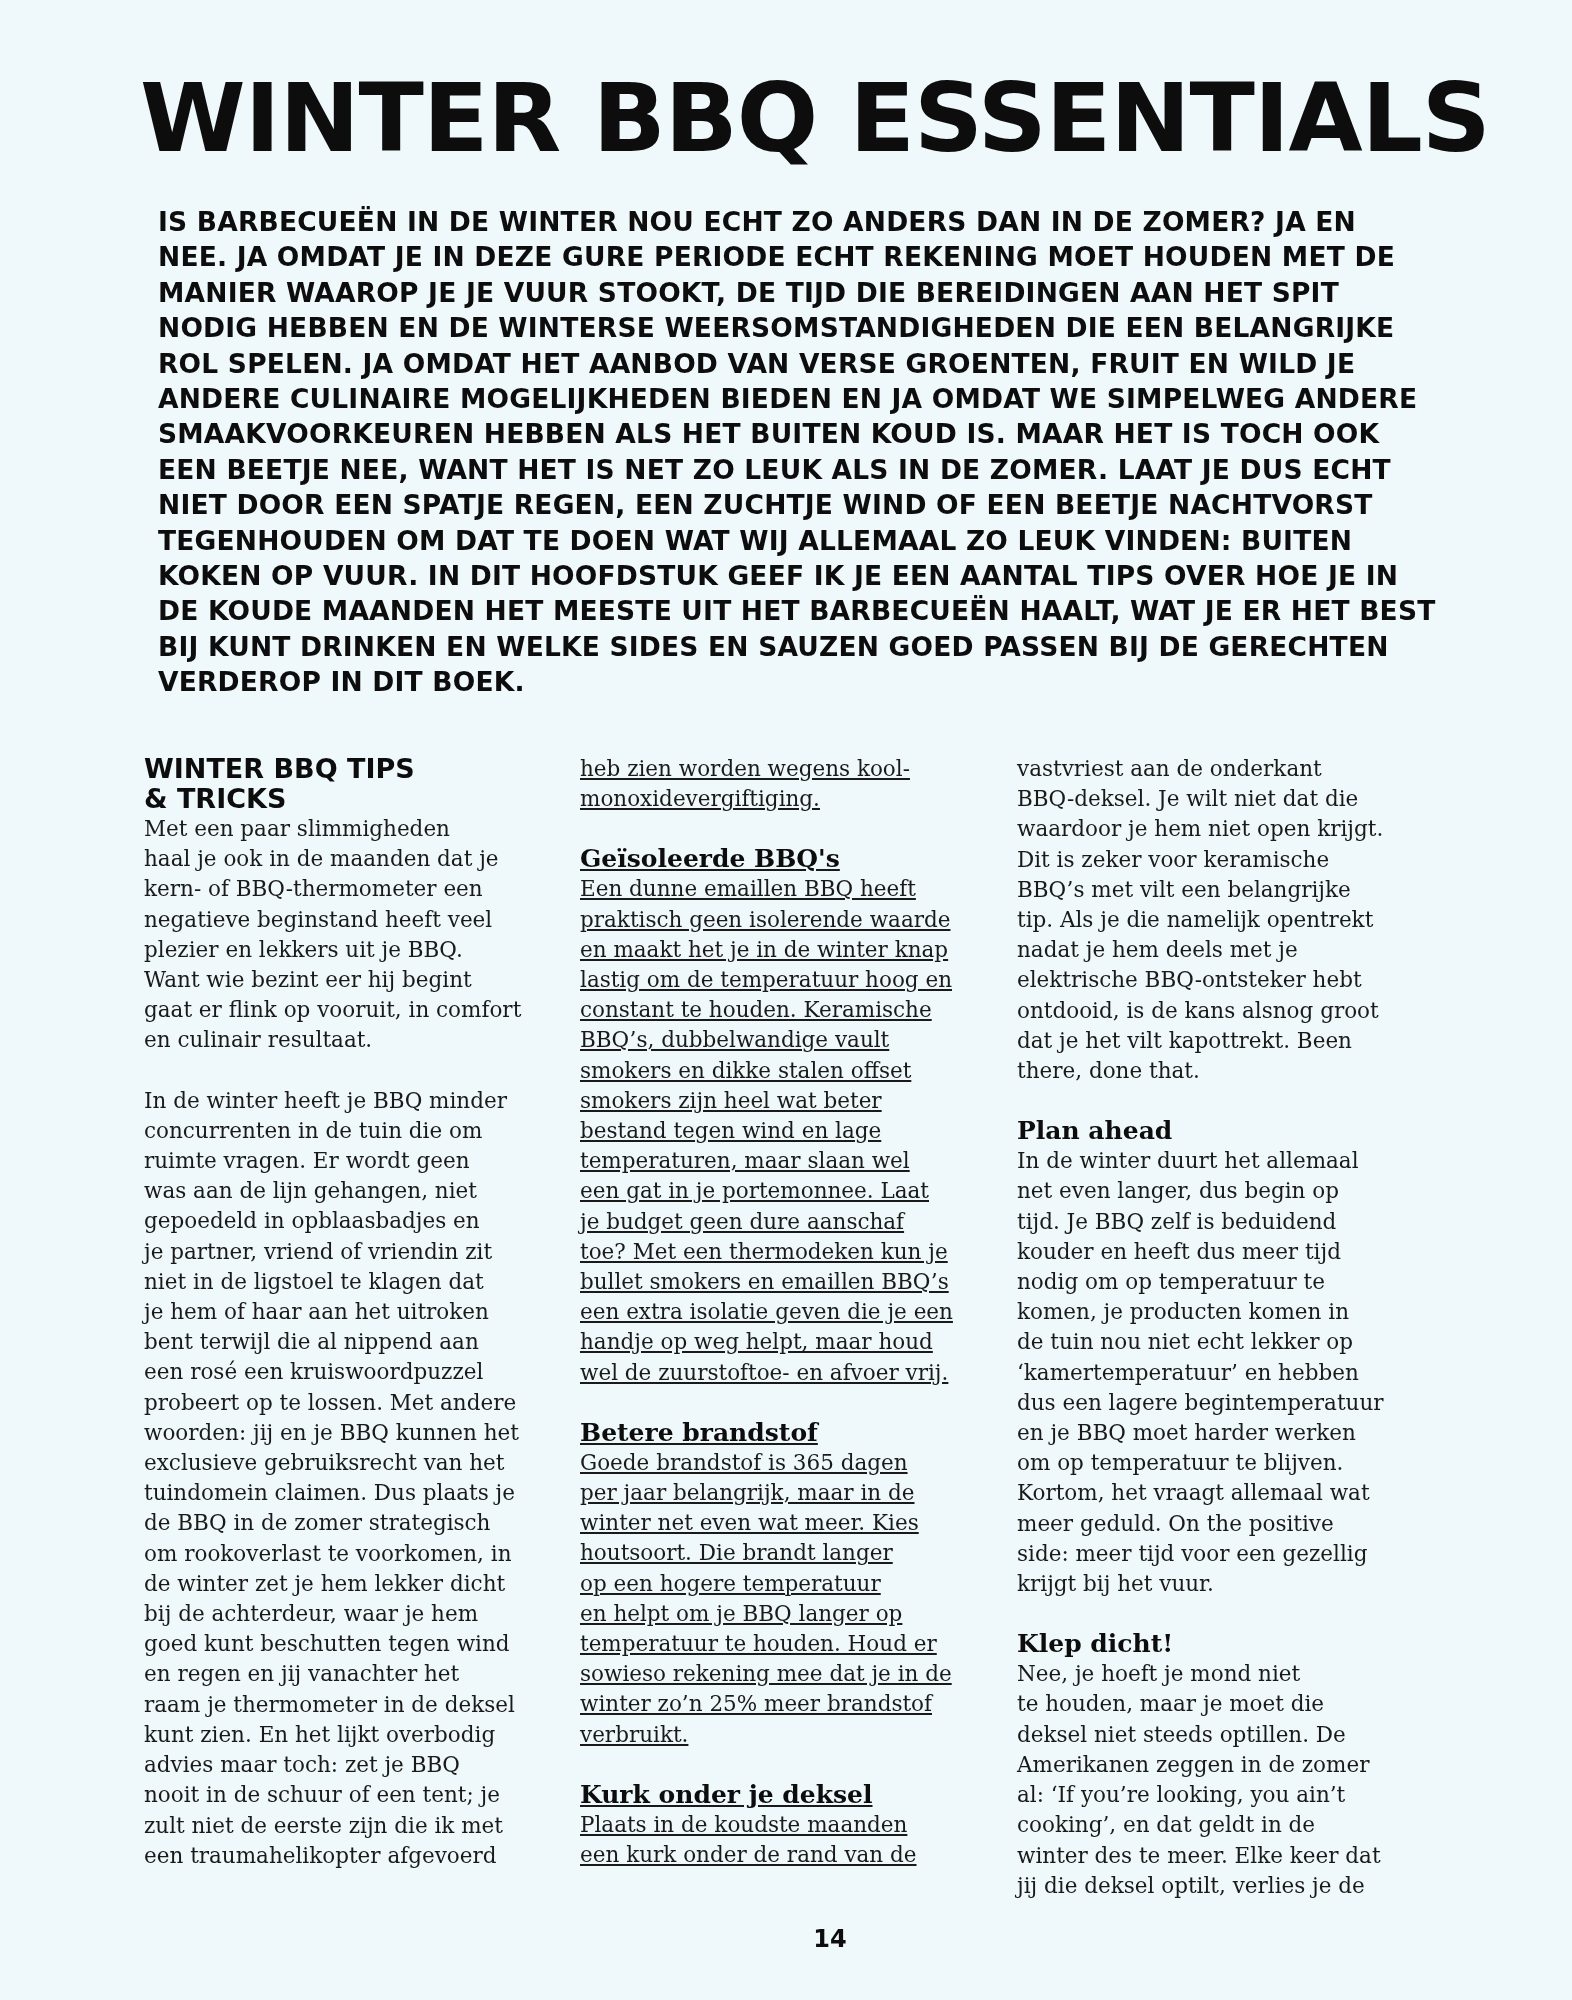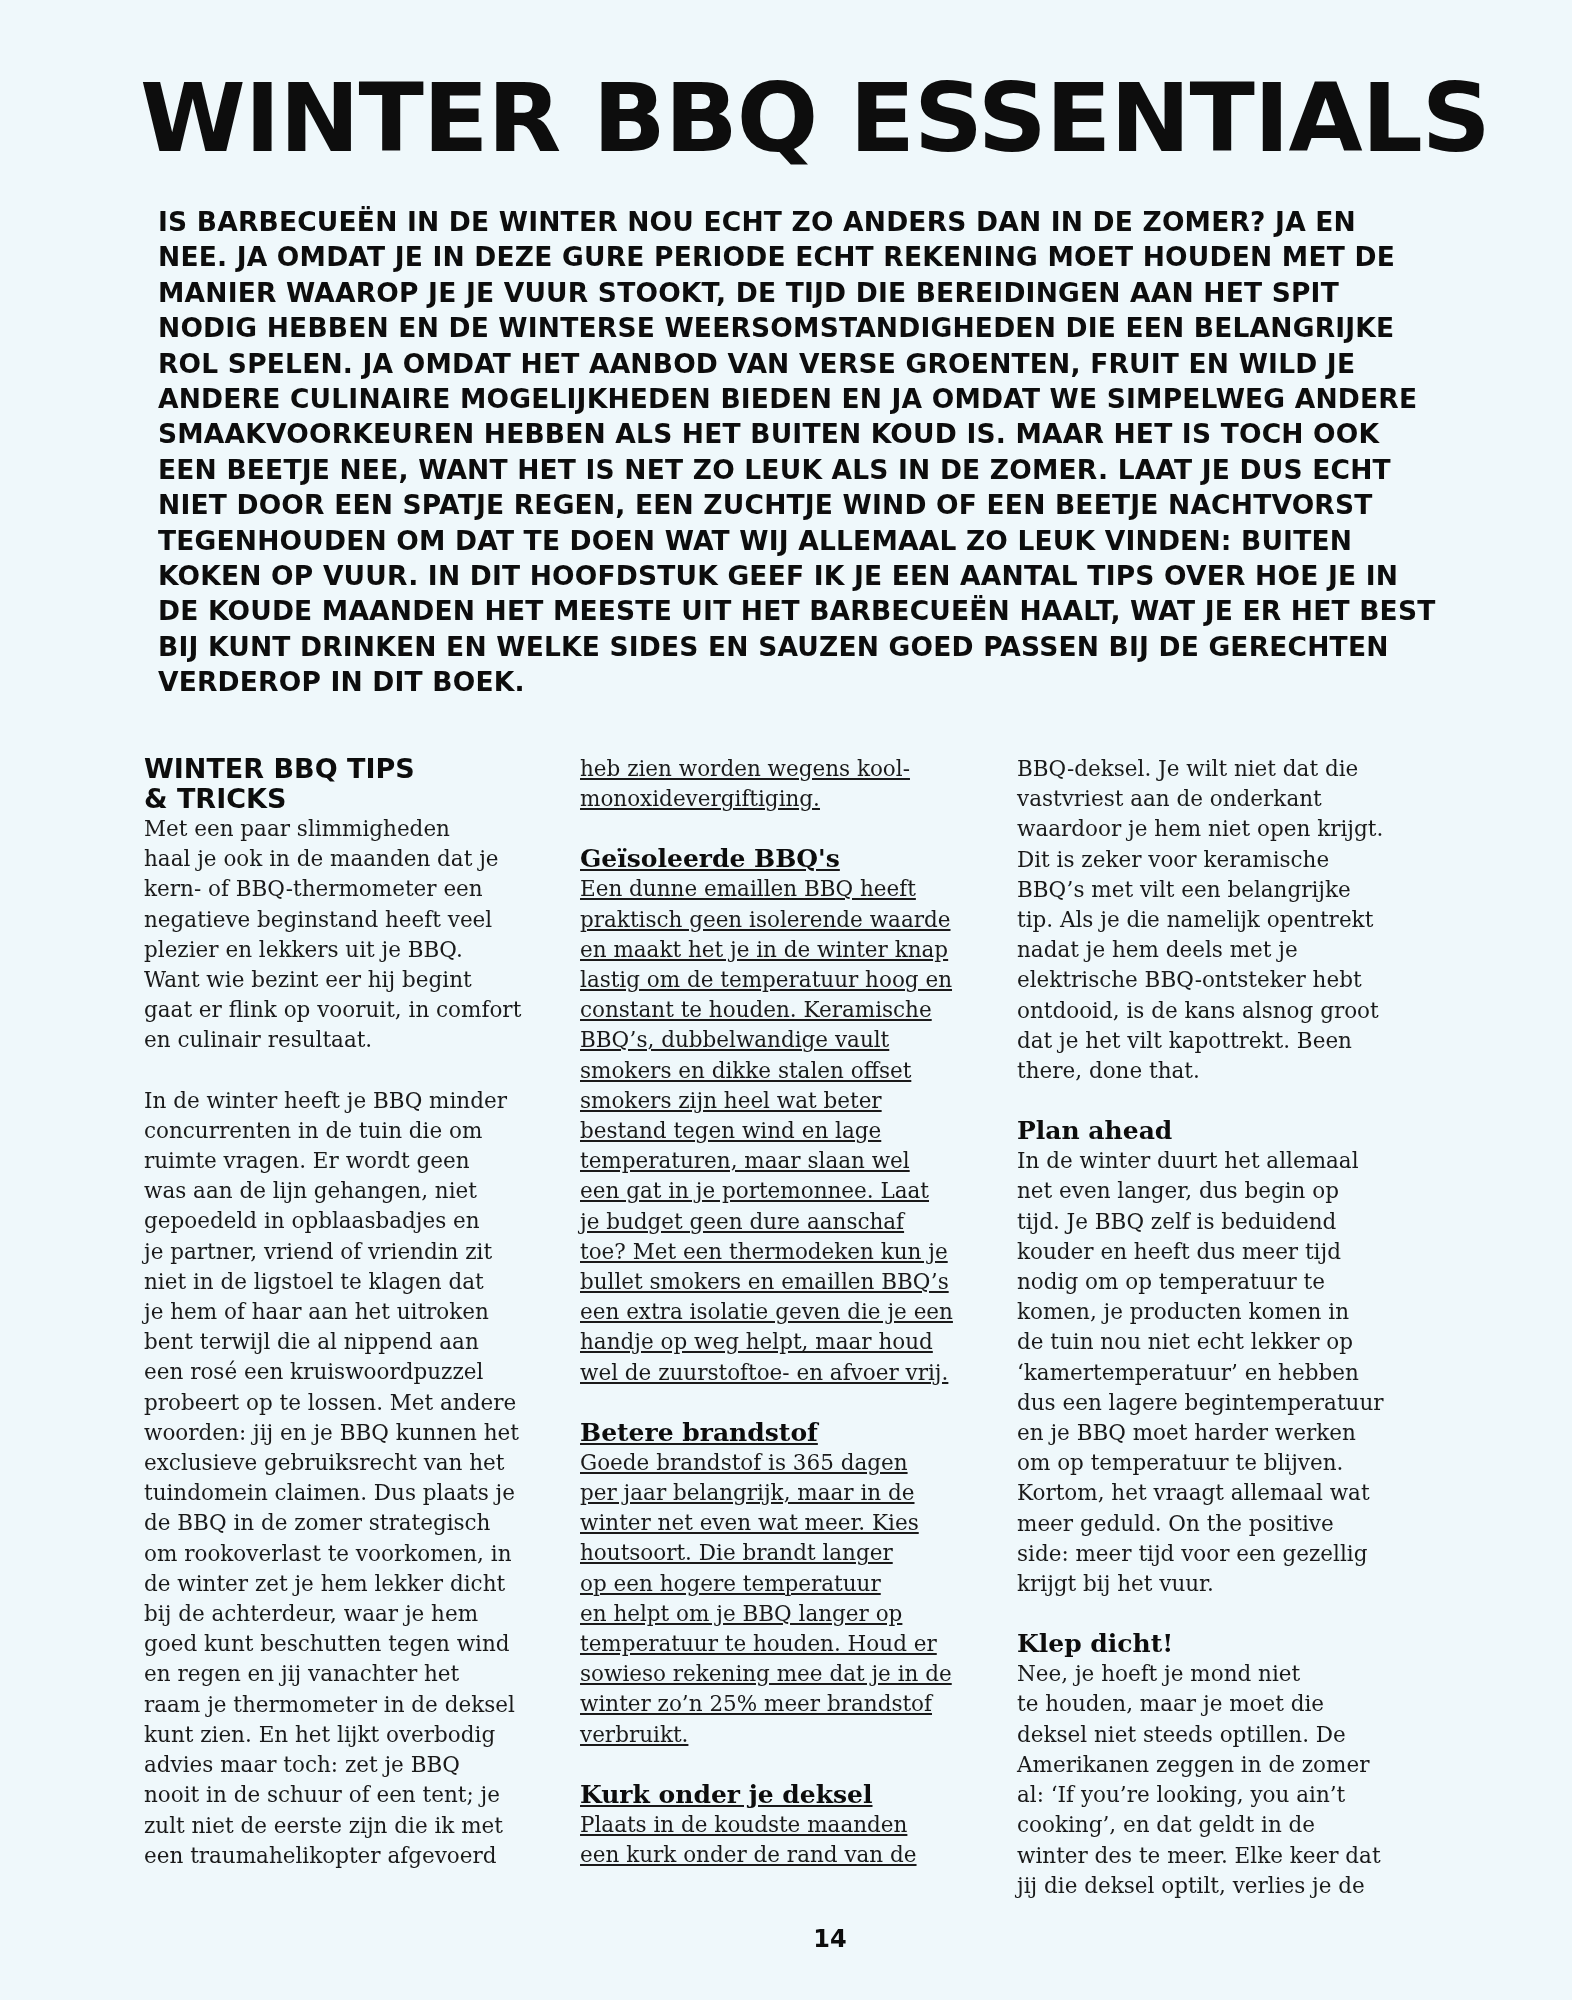--- a/index.html
+++ b/index.html
@@ -215,22 +215,22 @@
     <div class="body">
         <span class="line">Plaats in de koudste maanden</span>
         <span class="line">een kurk onder de rand van de</span>
       </div>
   </div>
 </div>
 
 <div class="column col-3">
   <div class="section">
     <div class="body">
+        <span class="line">vastvriest aan de onderkant</span>
         <span class="line">BBQ-deksel. Je wilt niet dat die</span>
-        <span class="line">vastvriest aan de onderkant</span>
         <span class="line">waardoor je hem niet open krijgt.</span>
         <span class="line">Dit is zeker voor keramische</span>
         <span class="line">BBQ’s met vilt een belangrijke</span>
         <span class="line">tip. Als je die namelijk opentrekt</span>
         <span class="line">nadat je hem deels met je</span>
         <span class="line">elektrische BBQ-ontsteker hebt</span>
         <span class="line">ontdooid, is de kans alsnog groot</span>
         <span class="line">dat je het vilt kapottrekt. Been</span>
         <span class="line">there, done that.</span>
       </div>

